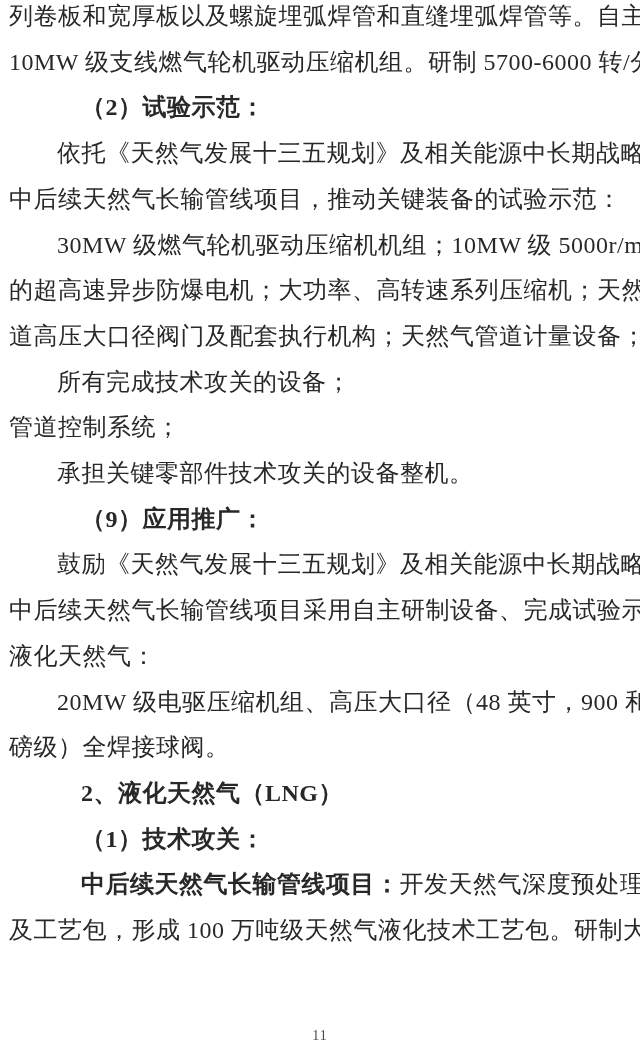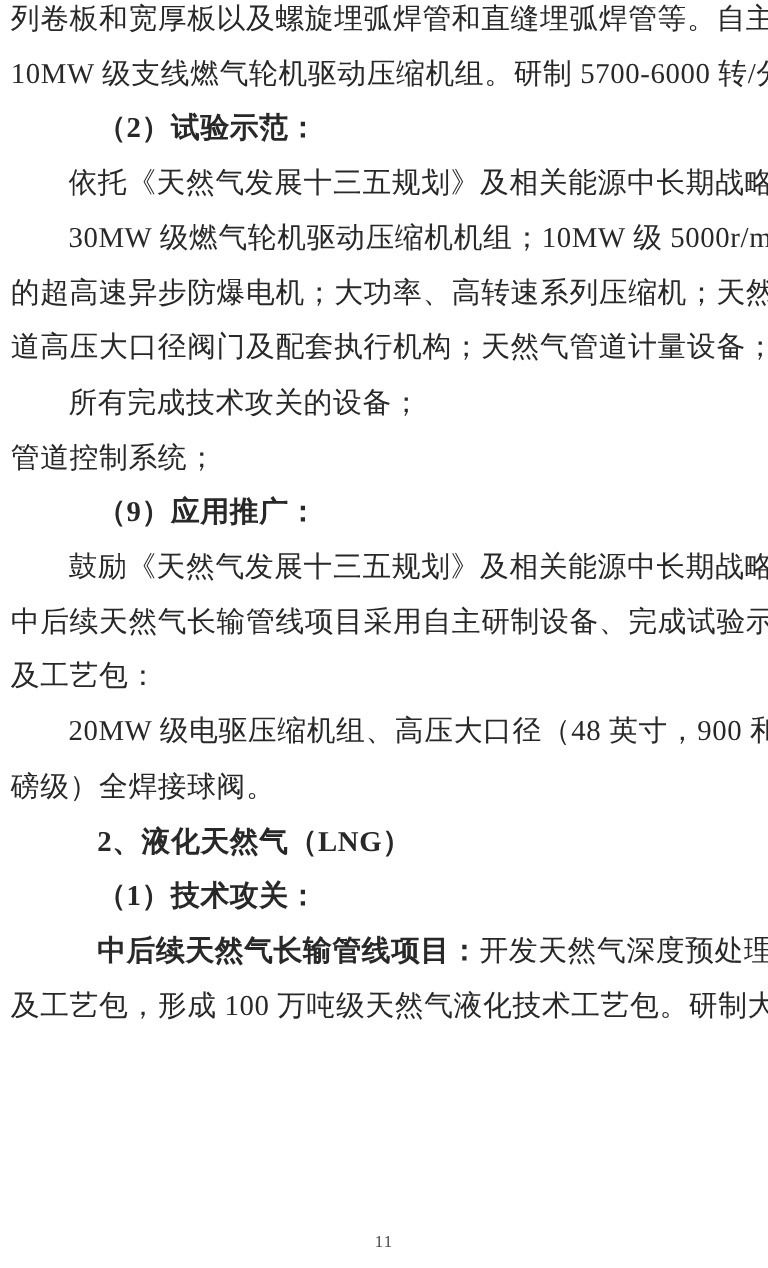--- a/index.html
+++ b/index.html
@@ -56,29 +56,31 @@
 </style>
 </head>
 <body>
 
 <div class="page">
   <div class="doc-body">
       <div class="line"><span>列卷板和宽厚板以及螺旋埋弧焊管和直缝埋弧焊管等。自主研制</span></div>
       <div class="line"><span>10MW 级支线燃气轮机驱动压缩机组。研制 5700-6000 转/分左右</span></div>
       <div class="line indent no-just"><span class="bold">（2）试验示范：</span></div>
       <div class="line indent"><span>依托《天然气发展十三五规划》及相关能源中长期战略规划</span></div>
+      <div class="line no-just"><span>中后续天然气长输管线项目，推动关键装备的试验示范：</span></div>
       <div class="line indent"><span>30MW 级燃气轮机驱动压缩机机组；10MW 级 5000r/min 以上</span></div>
       <div class="line"><span>的超高速异步防爆电机；大功率、高转速系列压缩机；天然气管</span></div>
       <div class="line"><span>道高压大口径阀门及配套执行机构；天然气管道计量设备；输气</span></div>
       <div class="line indent no-just"><span>所有完成技术攻关的设备；</span></div>
       <div class="line no-just"><span>管道控制系统；</span></div>
+      <div class="line indent no-just"><span>承担关键零部件技术攻关的设备整机。</span></div>
       <div class="line indent no-just"><span class="bold">（9）应用推广：</span></div>
       <div class="line indent"><span>鼓励《天然气发展十三五规划》及相关能源中长期战略规划</span></div>
       <div class="line"><span>中后续天然气长输管线项目采用自主研制设备、完成试验示范的</span></div>
-      <div class="line no-just"><span>及工艺包：</span></div>
+      <div class="line no-just"><span>液化天然气：</span></div>
       <div class="line indent"><span>20MW 级电驱压缩机组、高压大口径（48 英寸，900 和 600</span></div>
       <div class="line no-just"><span>磅级）全焊接球阀。</span></div>
       <div class="line indent no-just"><span class="bold">2、液化天然气（LNG）</span></div>
       <div class="line indent no-just"><span class="bold">（1）技术攻关：</span></div>
       <div class="line indent"><span class="bold">中后续天然气长输管线项目：</span><span>开发天然气深度预处理工艺技术</span></div>
       <div class="line"><span>及工艺包，形成 100 万吨级天然气液化技术工艺包。研制大型</span></div>
     </div>
   <div class="page-footer">11</div>
 </div>
 

